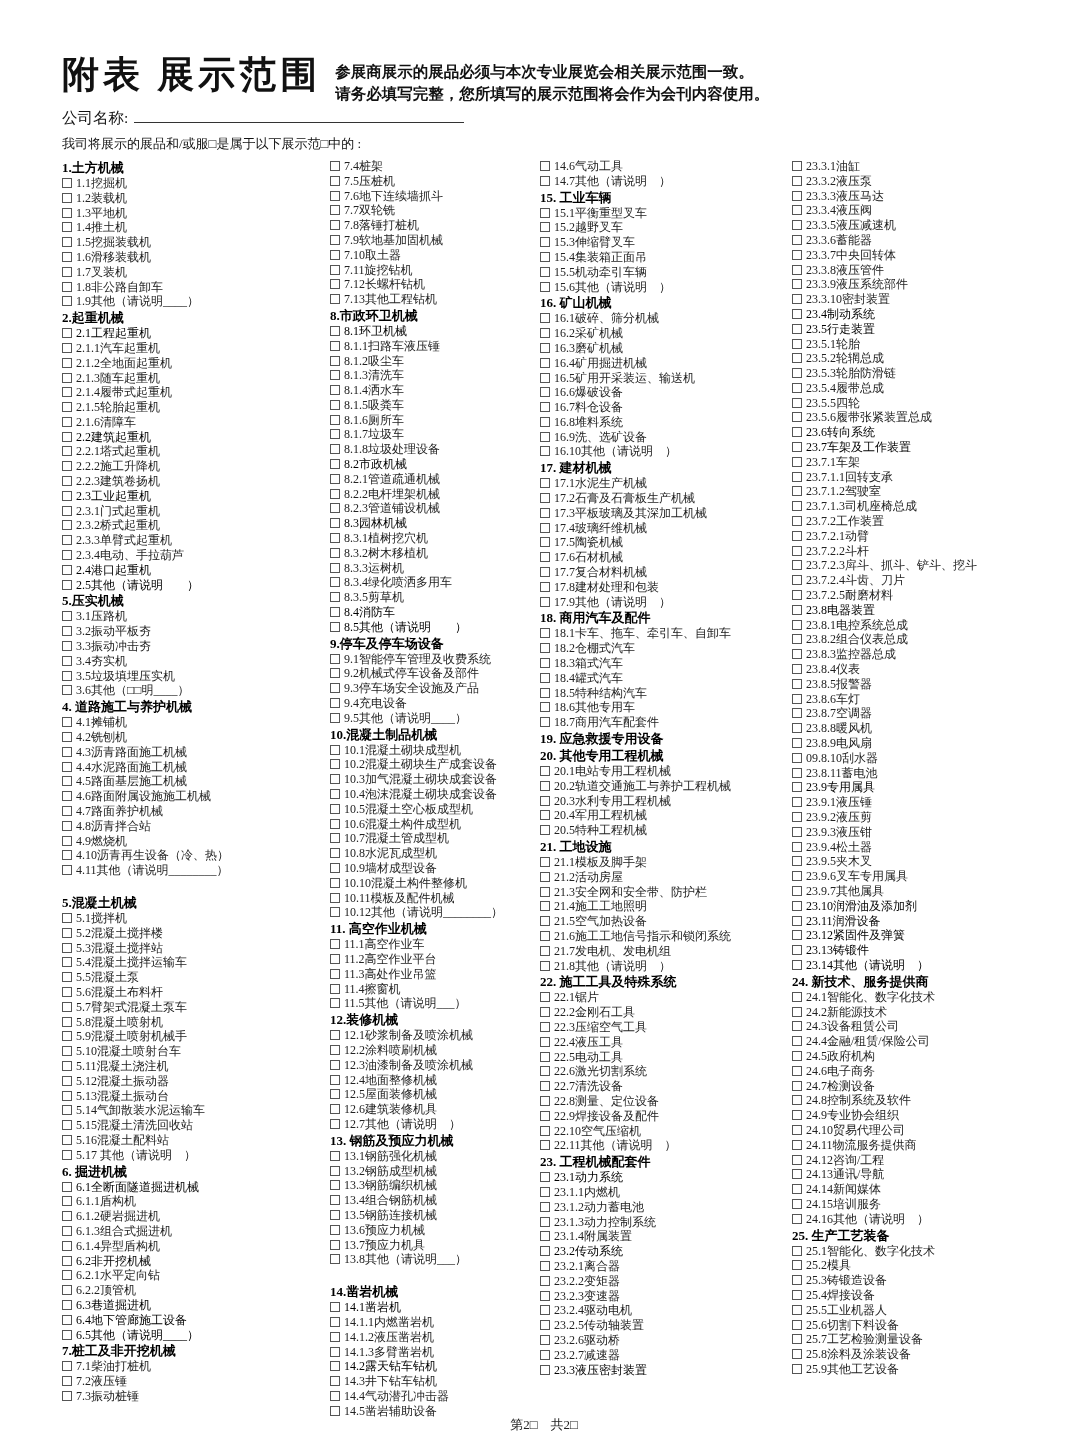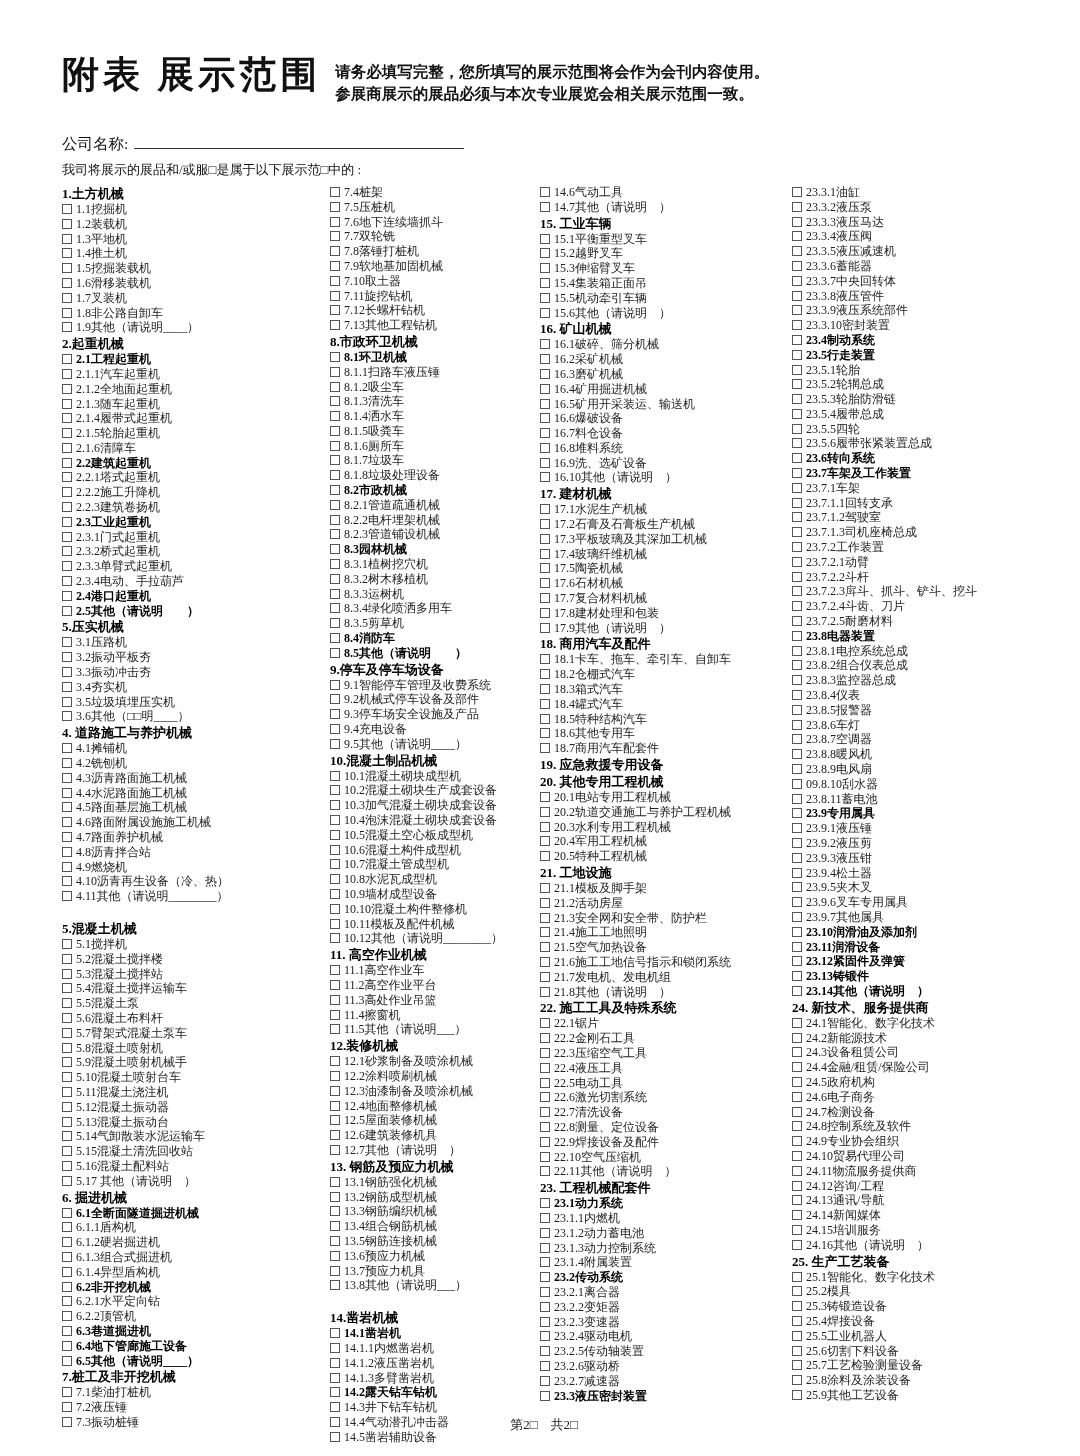--- a/index.html
+++ b/index.html
@@ -4,43 +4,43 @@
 <style>
   html,body{margin:0;padding:0;background:#ffffff;}
   body{width:1080px;height:1456px;position:relative;
        font-family:"Liberation Serif","DejaVu Serif",serif;
        color:#1c1c1c;-webkit-font-smoothing:antialiased;}
   .sheet{position:absolute;left:62px;top:53px;right:40px;}
   .hdr{display:flex;align-items:flex-start;}
   .title{font-size:37px;font-weight:bold;letter-spacing:4px;color:#111;
          white-space:nowrap;margin-right:14px;line-height:1.2;}
   .notes{padding-top:8px;font-size:15.5px;font-weight:bold;line-height:1.45;color:#111;}
-  .company-row{margin-top:26px;font-size:15.5px;color:#111;}
+  .company-row{margin-top:0;font-size:15.5px;color:#111;}
   .company-line{display:inline-block;width:330px;border-bottom:1.5px solid #333;height:16px;margin-left:6px;}
   .intro{margin-top:6px;font-size:13px;color:#111;margin-bottom:6px;}
   .cols{display:grid;grid-template-columns:268px 210px 252px 248px;column-gap:0;align-items:start;}
   .col{font-size:12px;line-height:14.8px;}
   .sec-header{font-size:13px;font-weight:bold;line-height:17px;color:#000;white-space:nowrap;}
   .item{white-space:nowrap;color:#222;}
-  .item.bold{font-weight:bold;color:#000;}
+  .item.bold{font-weight:normal;color:#000;}
   .cb{display:inline-block;width:10px;height:10px;border:1.4px solid #555;
       margin-right:4px;vertical-align:-1px;background:#fff;box-sizing:border-box;}
   .gap{height:16px;}
   .footer{position:absolute;left:0;right:0;top:1416px;text-align:center;
           font-size:13px;color:#222;margin-left:8px;}
 </style>
 </head>
 <body>
 
 <div class="sheet">
   <div class="hdr">
     <div class="title">附表  展示范围</div>
     <div class="notes">
+      <div>参展商展示的展品必须与本次专业展览会相关展示范围一致。</div>
       <div>请务必填写完整，您所填写的展示范围将会作为会刊内容使用。</div>
-      <div>参展商展示的展品必须与本次专业展览会相关展示范围一致。</div>
     </div>
   </div>
 
   <div class="company-row">
     <span>公司名称:</span><span class="company-line"></span>
   </div>
 
   <div class="intro">我司将展示的展品和/或服□是属于以下展示范□中的 :</div>
 
   <div class="cols">

